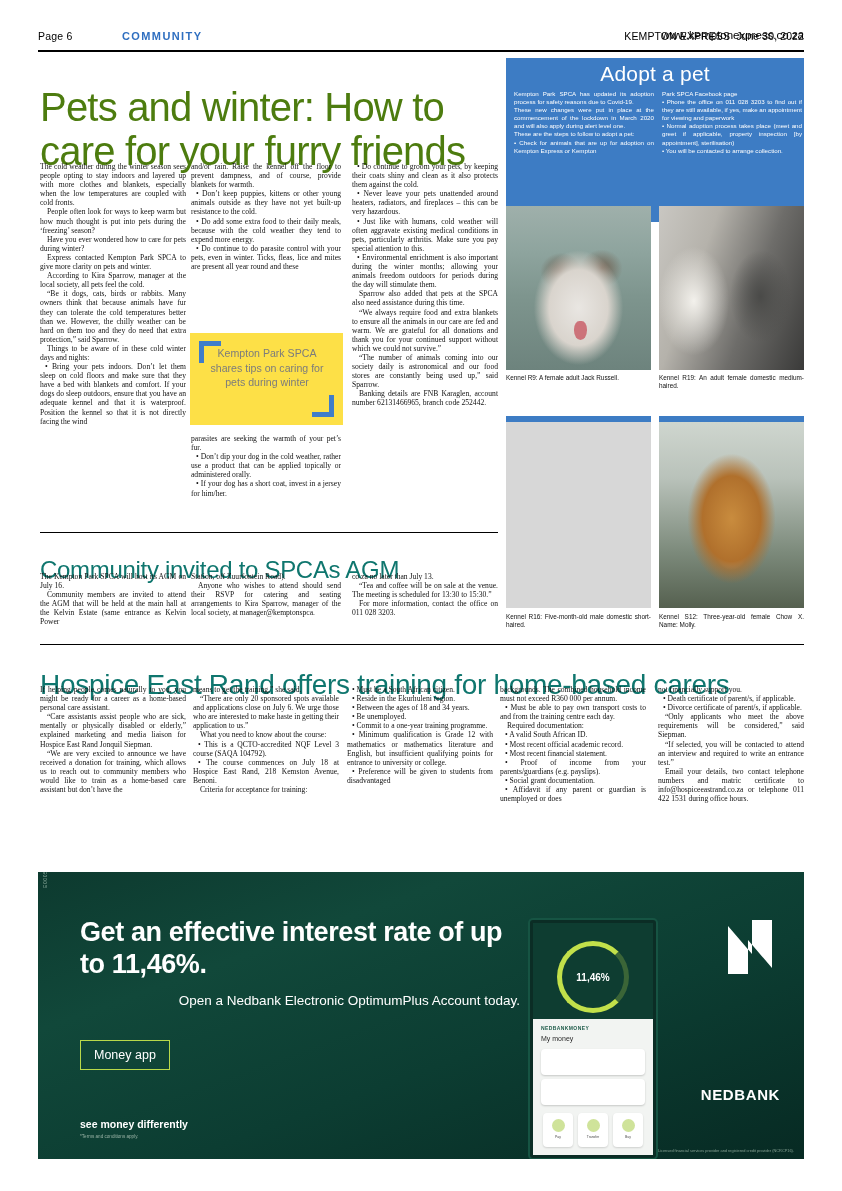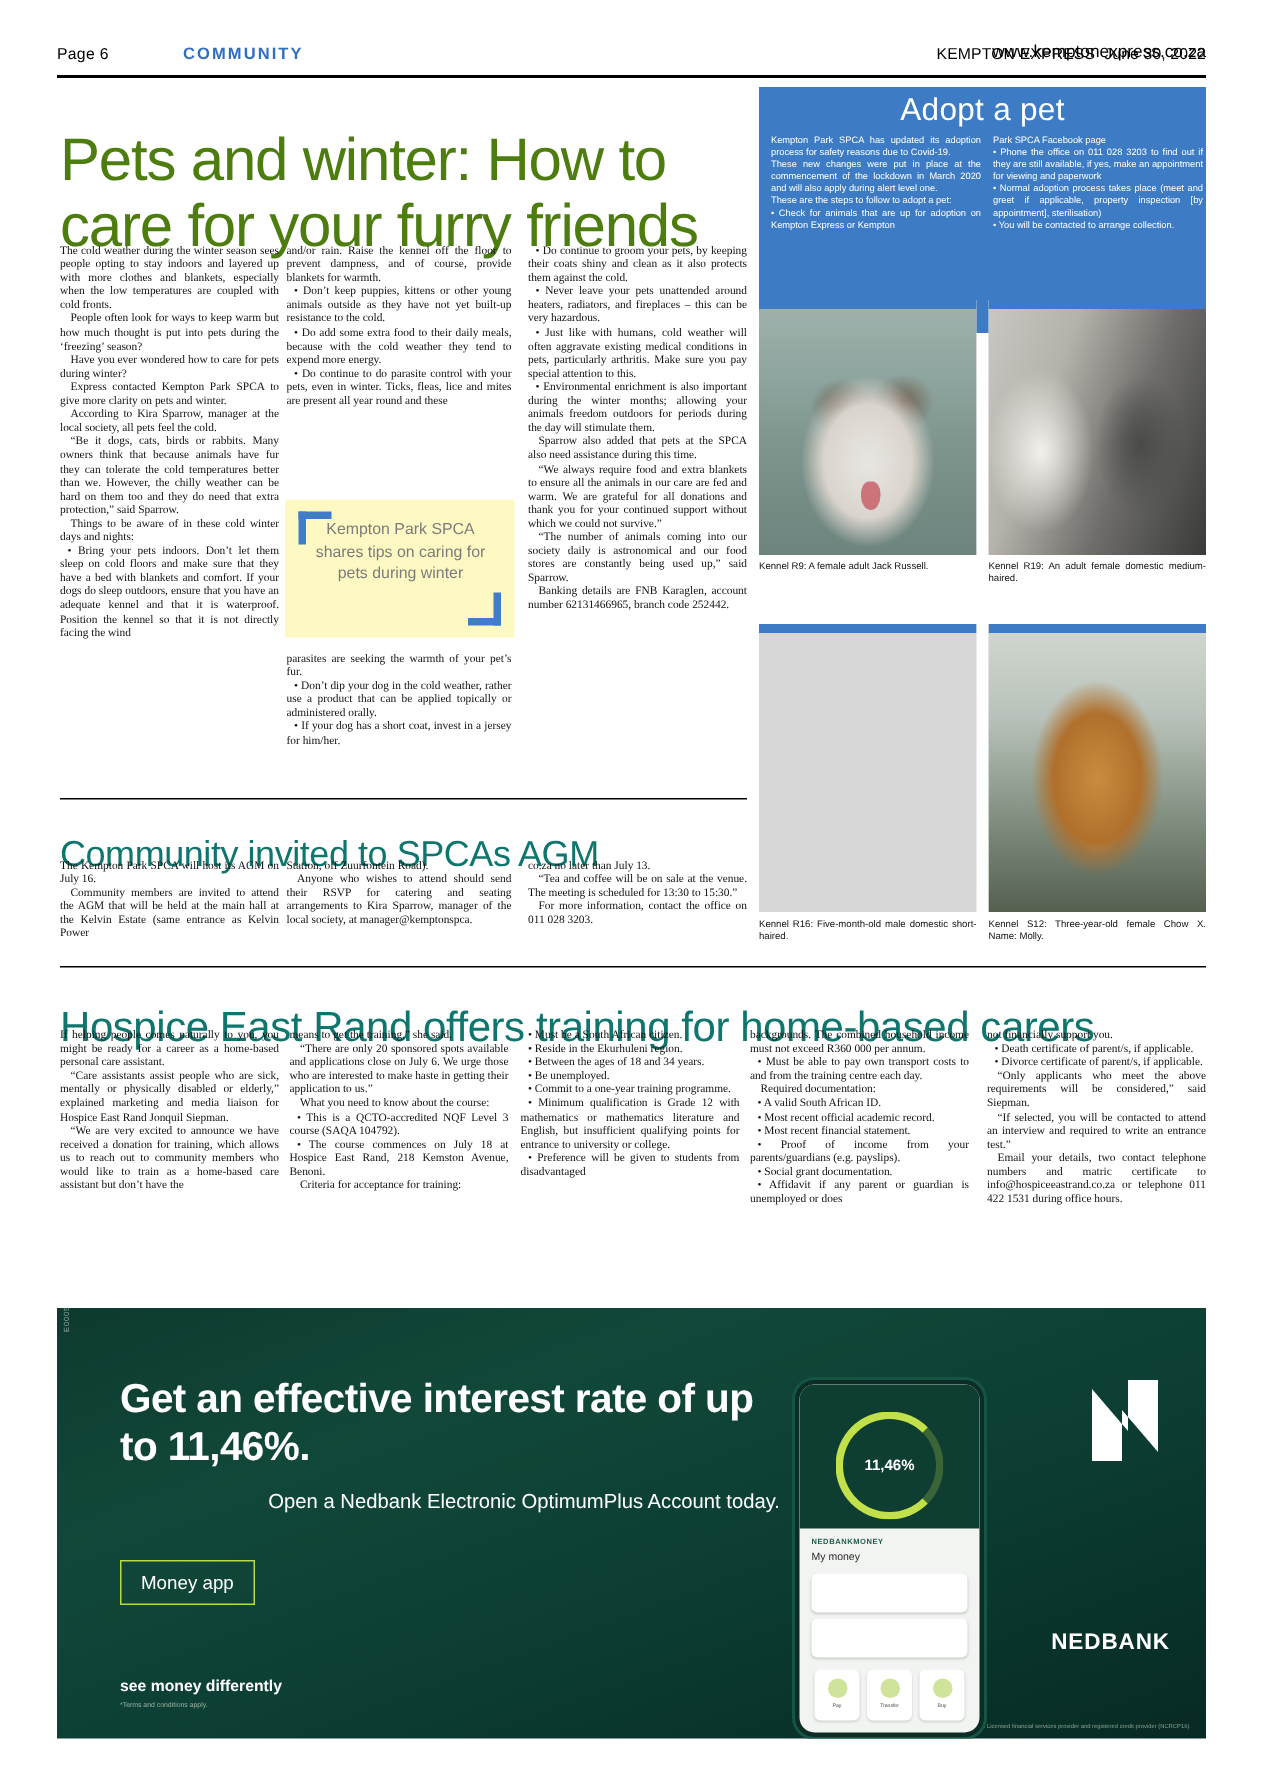--- a/index.html
+++ b/index.html
@@ -32,21 +32,21 @@
 
   
   .col{position:absolute;font-family:"Liberation Serif",serif;font-size:7.6px;line-height:9.1px;text-align:justify;color:#111;}
   .col p{margin:0;text-indent:7px;}
   .col p.noind{text-indent:0;}
   .col p.bull{text-indent:5px;}
 
   
   .pullquote{
     position:absolute;left:190px;top:333px;width:153px;height:92px;
-    background:#fef9c3;
+    background:#fde047;
   }
   .pq-text{
     position:absolute;left:14px;top:13px;width:126px;
     font-family:"Liberation Sans",sans-serif;
     font-size:10.6px;line-height:14.6px;color:#7c7c7c;text-align:center;
   }
   .pq-br{position:absolute;background:#3f7dc9;}
   .pq-tl-v{left:9px;top:8px;width:5px;height:22px;}
   .pq-tl-h{left:9px;top:8px;width:22px;height:5px;}
   .pq-br-v{right:9px;bottom:8px;width:5px;height:22px;}
@@ -157,21 +157,21 @@
     position:absolute;right:10px;bottom:6px;
     font-family:"Liberation Sans",sans-serif;font-size:3.9px;color:#86a193;text-align:right;
   }
   .ad-brand{
     position:absolute;right:24px;top:196px;
     font-family:"Liberation Sans",sans-serif;font-size:15px;font-weight:bold;letter-spacing:.6px;color:#fff;margin-top:18px;
   }
   .ad-logo{position:absolute;right:26px;top:44px;width:56px;height:62px;}
   .phone{
     position:absolute;left:492px;top:48px;width:120px;height:232px;
-    background:#f2f4f2;border-radius:13px;border:3px solid #0b2d25;
+    background:#f2f4f2;border-radius:3px;border:3px solid #0b2d25;
     box-shadow:0 0 0 2px #165443;
     overflow:hidden;
   }
   .phone-top{position:absolute;left:0;top:0;right:0;height:96px;background:#0e3d31;}
   .phone-ring{
     position:absolute;left:50%;top:18px;transform:translateX(-50%);
     width:62px;height:62px;border-radius:50%;
     border:5px solid #c2e04a;border-right-color:rgba(194,224,74,.25);
     display:flex;align-items:center;justify-content:center;
   }

